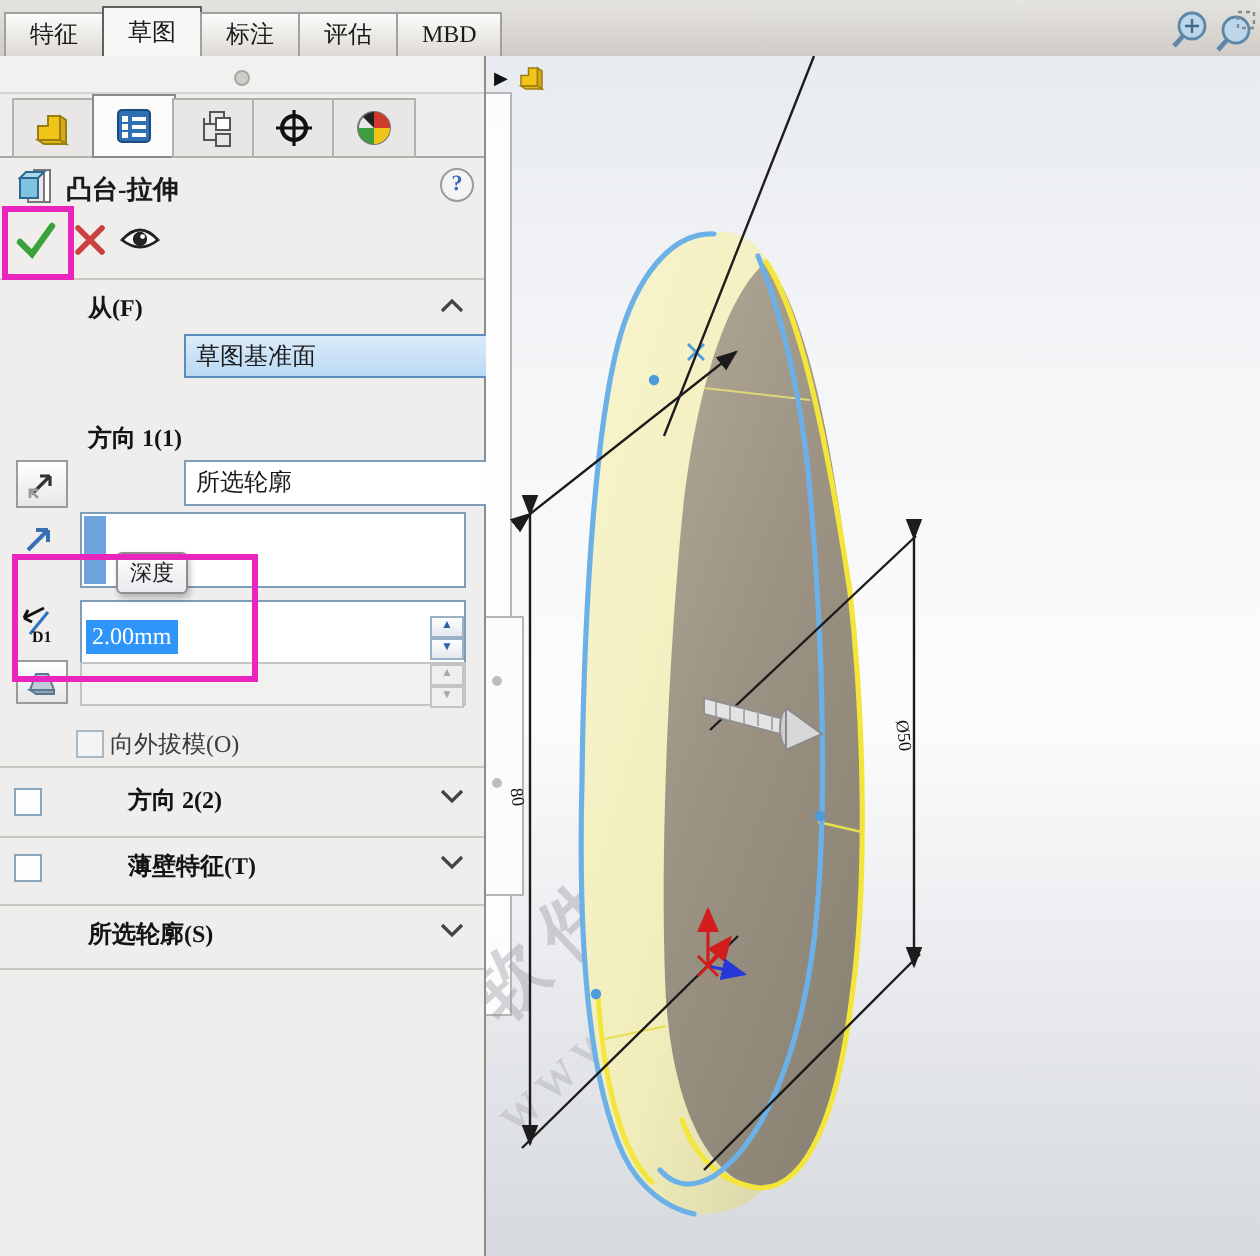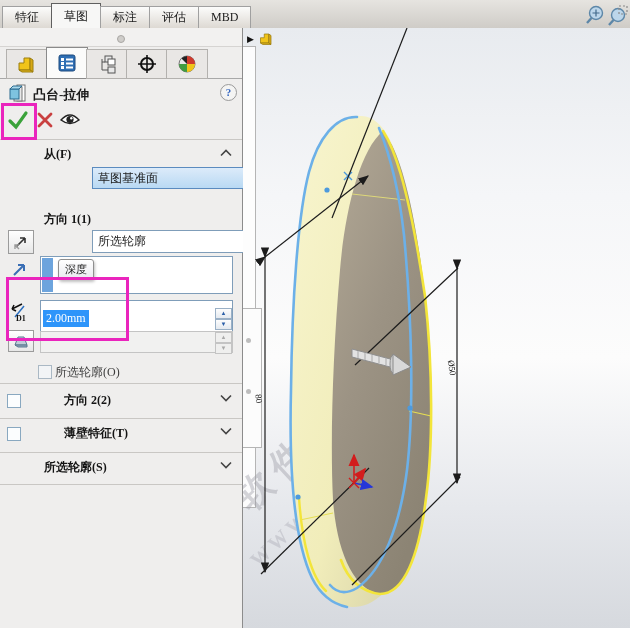--- a/index.html
+++ b/index.html
@@ -218,21 +218,21 @@
         <path d="M3 12 L6 14 L15 14 L15 12 Z" fill="#8fa6ba" stroke="#5a7891"></path>
       </svg>
     </div>
     <div class="spinfield disabled" style="top:303px;height:22px">
       <div class="spinner gray">
         <div>▲</div>
         <div>▼</div>
       </div>
     </div>
     <div class="checkbox dim" style="left:38px;top:337px"></div>
-    <div class="cbl" style="left:55px;top:336px">所选轮廓(O)</div>
+    <div class="cbl" style="left:55px;top:336px">向外拔模(O)</div>
 
     <div class="divider" style="top:355px"></div>
 
     <div class="checkbox" style="left:7px;top:366px"></div>
     <div class="seclabel" style="left:28px;top:364px">方向 2(2)</div>
     <svg class="chev" style="left:220px;top:366px" width="12" height="8" viewBox="0 0 12 8">
       <path d="M1 1.5 L6 6.5 L11 1.5" fill="none" stroke="#444" stroke-width="1.6"></path>
     </svg>
 
     <div class="divider" style="top:390px"></div>
@@ -346,18 +346,18 @@
 
   <div class="treerow">
     <span style="font-size:9px">▶</span>
     <svg width="17" height="15" viewBox="0 0 22 20">
       <path d="M3 16 L3 9 L8 9 L8 4 L14 4 L14 9 L14 16 Z" fill="#f0c419" stroke="#9b7e10" stroke-width="1"></path>
       <path d="M14 4 L17 6 L17 18 L14 16 Z" fill="#d8a915" stroke="#9b7e10" stroke-width="1"></path>
       <path d="M3 16 L6 18 L17 18 L14 16 Z" fill="#e3b517" stroke="#9b7e10" stroke-width="1"></path>
     </svg>
   </div>
 
-  <div class="tip" style="left:58px;top:259px">深度</div>
+  <div class="tip" style="left:58px;top:276px">深度</div>
 
   <div class="annobox" style="left:1px;top:103px;width:30px;height:31px"></div>
   <div class="annobox" style="left:6px;top:277px;width:117px;height:58px"></div>
 
 </div>
 
 </body></html>

